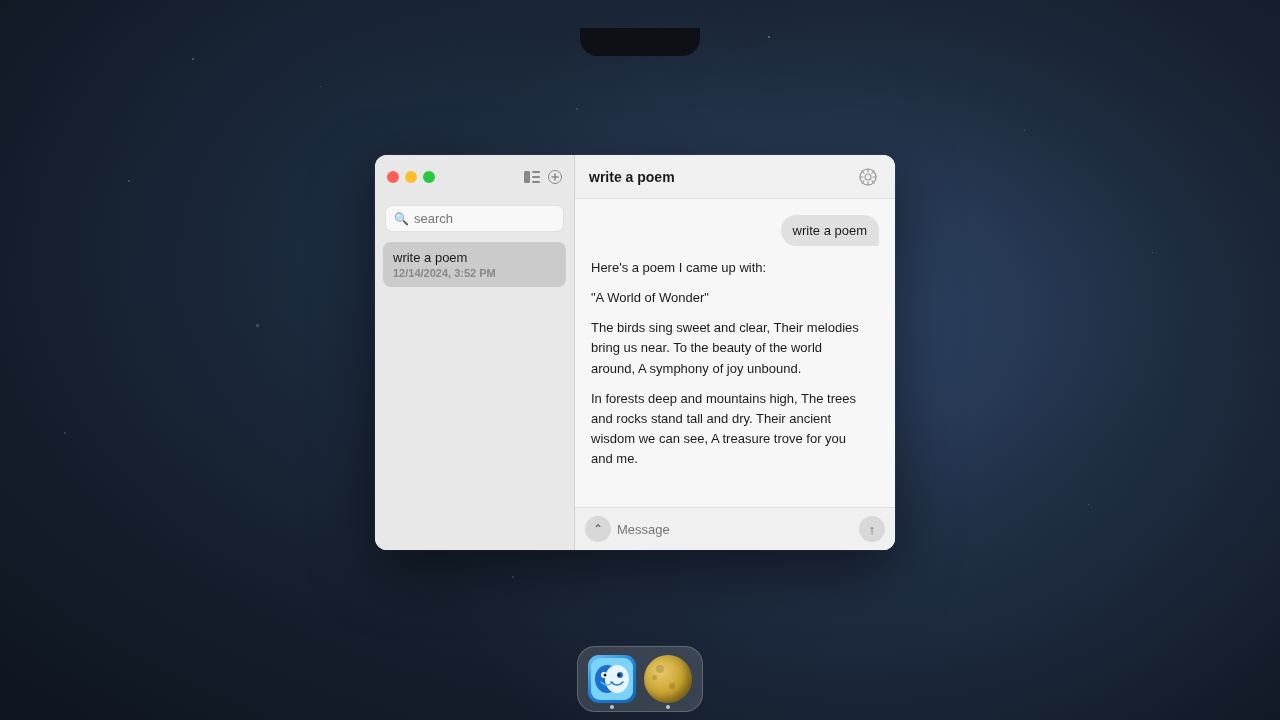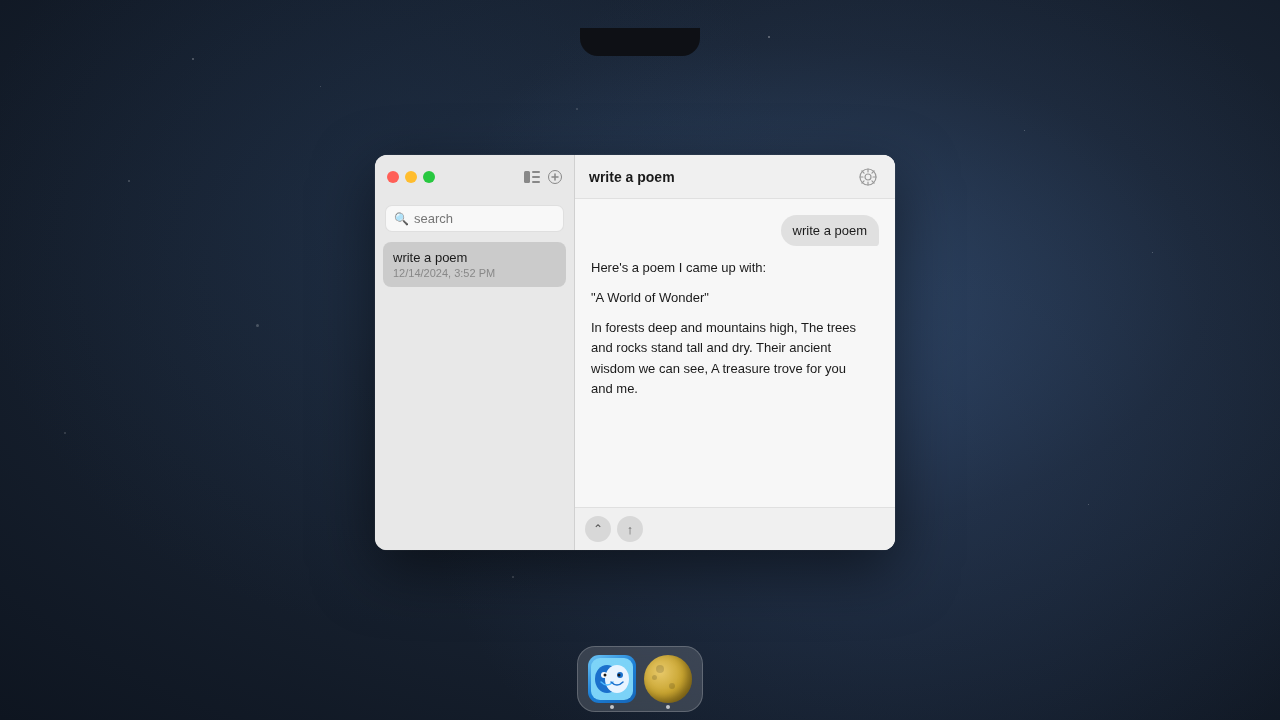--- a/index.html
+++ b/index.html
@@ -164,20 +164,21 @@
     .conv-title {
       font-size: 13px;
       font-weight: 500;
       color: #1a1a1a;
       margin-bottom: 2px;
     }
 
     .conv-date {
       font-size: 11px;
       color: #888;
+      font-weight: bold;
     }
 
     
     .chat-area {
       flex: 1;
       background: #f7f7f7;
       display: flex;
       flex-direction: column;
     }
 
@@ -464,30 +465,32 @@
     <div class="messages">
 
       <div class="message-user">
         <div class="bubble-user">write a poem</div>
       </div>
 
       <div class="message-assistant">
         <div class="bubble-assistant">
           <p>Here's a poem I came up with:</p>
           <p class="poem-title">"A World of Wonder"</p>
+          <p>The birds sing sweet and clear, Their melodies bring us near. To the beauty of the world around, A symphony of joy unbound.</p>
           <p>In forests deep and mountains high, The trees and rocks stand tall and dry. Their ancient wisdom we can see, A treasure trove for you and me.</p>
 
         </div>
       </div>
     </div>
 
     <div class="input-area">
       <button class="input-expand-btn">
         <span>⌃</span>
       </button>
+      <input class="message-input" type="text" placeholder="Message" style="">
       <button class="send-btn">
         <span>↑</span>
       </button>
     </div>
   </div>
 </div>
 
 <div class="dock">
   <div class="dock-item">
     <div class="finder-icon" style="background: linear-gradient(145deg, rgb(110, 198, 245) 0%, rgb(28, 127, 214) 50%, rgb(21, 101, 184) 100%);">

